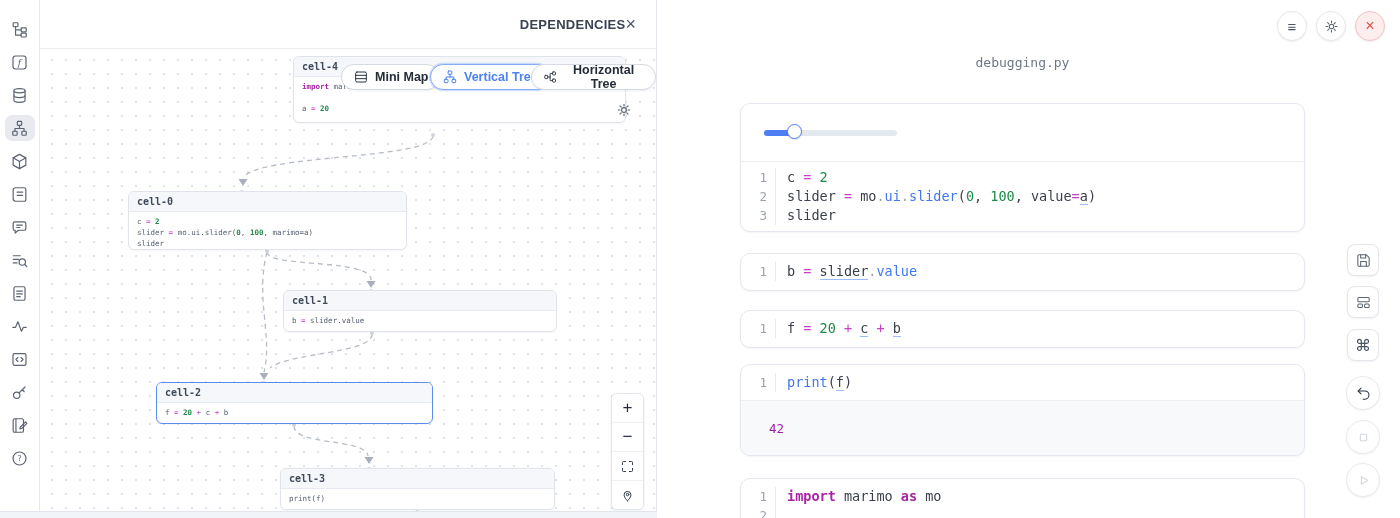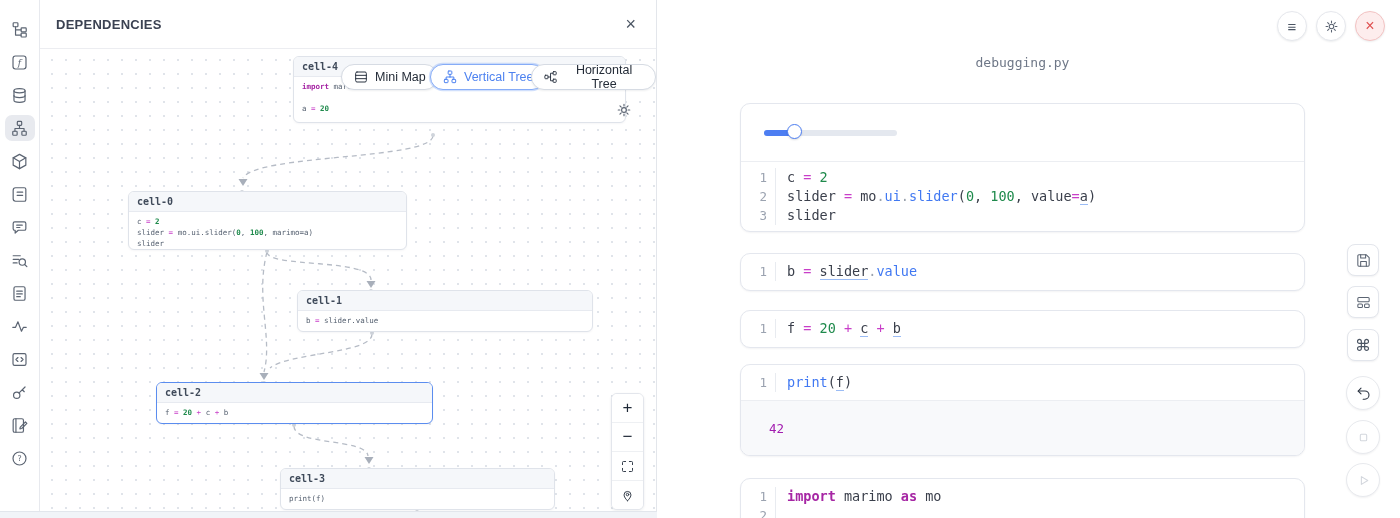--- a/index.html
+++ b/index.html
@@ -15,42 +15,42 @@
   .ic-faded{stroke:#d3d7dd}
 
   
   .sidebar{position:absolute;left:0;top:0;width:40px;height:518px;border-right:1px solid #e7e9ee;
     display:flex;flex-direction:column;align-items:center;padding-top:16px;gap:7px;box-sizing:border-box;background:#fff;z-index:8}
   .sb-item{width:30px;height:26px;display:flex;align-items:center;justify-content:center;border-radius:7px;cursor:pointer;flex:none}
   .sb-item.active{background:#e8eaef}
 
   
   .panel{position:absolute;left:40px;top:0;width:617px;height:518px;border-right:1px solid #e3e6eb;box-sizing:border-box;background:#fff}
-  .panel-header{height:48px;display:flex;align-items:center;justify-content:space-between;padding:0 20px 0 16px;border-bottom:1px solid #ecedf1;background:#fff;position:relative;z-index:6}
+  .panel-header{height:48px;display:flex;align-items:center;justify-content:flex-end;padding:0 20px 0 16px;border-bottom:1px solid #ecedf1;background:#fff;position:relative;z-index:6}
   .panel-title{font-size:13px;font-weight:700;color:#3b4252;letter-spacing:.02em}
   .close-btn{font-size:18px;color:#4b5563;background:none;border:none;cursor:pointer;line-height:1;padding:0}
 
   .graph{position:absolute;left:0;top:48px;width:616px;height:463px;overflow:hidden;
     background-image:radial-gradient(#e0e4ea 1.1px,transparent 1.2px);
     background-size:14px 14px;background-position:5px 5px}
   .edges{position:absolute;left:0;top:0}
   .edge{fill:none;stroke:#b6bcc6;stroke-width:1.3;stroke-dasharray:5 4}
   .arrow{fill:#a8afba}
   .handle-dot{fill:#cfd4db}
 
   .gnode{position:absolute;background:#fff;border:1px solid #dfe3ea;border-radius:6px;
     box-shadow:0 1px 2px rgba(16,24,40,.04);box-sizing:border-box;overflow:hidden;cursor:pointer;z-index:2}
   .gnode.selected{border:1.5px solid #5b8def}
   .gnode .hd{background:#f5f7fa;border-bottom:1px solid #e7eaf0;padding:3px 8px;
     font-family:"DejaVu Sans Mono",monospace;font-size:10px;line-height:13px;font-weight:700;color:#3f4a5a}
   .gnode .bd{padding:4px 8px}
   .gl{font-family:"DejaVu Sans Mono",monospace;font-size:7.5px;line-height:11px;min-height:11px;white-space:pre;color:#556070}
 
   .gbtn{position:absolute;height:26px;border-radius:13px;background:#fff;border:1px solid #d6dbe3;
-    display:flex;align-items:center;gap:6px;padding:0 11px;font-size:12.5px;font-weight:400;color:#242c38;
+    display:flex;align-items:center;gap:6px;padding:0 11px;font-size:12.5px;font-weight:700;color:#242c38;
     box-shadow:0 1px 2px rgba(16,24,40,.07);cursor:pointer;z-index:5;box-sizing:border-box;font-family:"Liberation Sans",sans-serif}
   .gbtn.active{border-color:#86acf7;color:#4d82f0;box-shadow:0 0 0 1.2px rgba(120,163,245,.35)}
 
   .gear-btn{position:absolute;left:575px;top:52px;width:20px;height:20px;background:none;border:none;cursor:pointer;z-index:5;padding:0}
 
   .controls{position:absolute;left:571px;top:345px;width:31px;background:#fff;border:1px solid #e3e6ec;border-radius:6px;
     box-shadow:0 1px 3px rgba(16,24,40,.08);z-index:5;overflow:hidden}
   .ctrl{height:28px;display:flex;align-items:center;justify-content:center;border-top:1px solid #eef0f3;
     color:#1f2937;font-size:17px;cursor:pointer;background:#fff}
   .ctrl:first-child{border-top:none}
@@ -231,21 +231,21 @@
       </div>
     </div>
     <div class="gnode" style="left:88px;top:143px;width:279px;height:59px">
       <div class="hd">cell-0</div>
       <div class="bd">
         <div class="gl"><span class="tok-pl">c </span><span class="tok-op">= </span><span class="tok-num">2</span></div>
         <div class="gl"><span class="tok-pl">slider </span><span class="tok-op">= </span><span class="tok-pl">mo.ui.slider(</span><span class="tok-num">0</span><span class="tok-pl">, </span><span class="tok-num">100</span><span class="tok-pl">, marimo=</span><span class="tok-pl">a)</span></div>
         <div class="gl"><span class="tok-pl">slider</span></div>
       </div>
     </div>
-    <div class="gnode" style="left:257px;top:242px;width:296px;height:42px">
+    <div class="gnode" style="left:243px;top:242px;width:274px;height:42px">
       <div class="hd">cell-1</div>
       <div class="bd">
         <div class="gl"><span class="tok-pl">b </span><span class="tok-op">= </span><span class="tok-pl">slider.value</span></div>
       </div>
     </div>
     <div class="gnode selected" style="left:116px;top:334px;width:277px;height:42px">
       <div class="hd">cell-2</div>
       <div class="bd">
         <div class="gl"><span class="tok-pl">f </span><span class="tok-op">= </span><span class="tok-num">20</span><span class="tok-op"> + </span><span class="tok-pl">c</span><span class="tok-op"> + </span><span class="tok-pl">b</span></div>
       </div>

